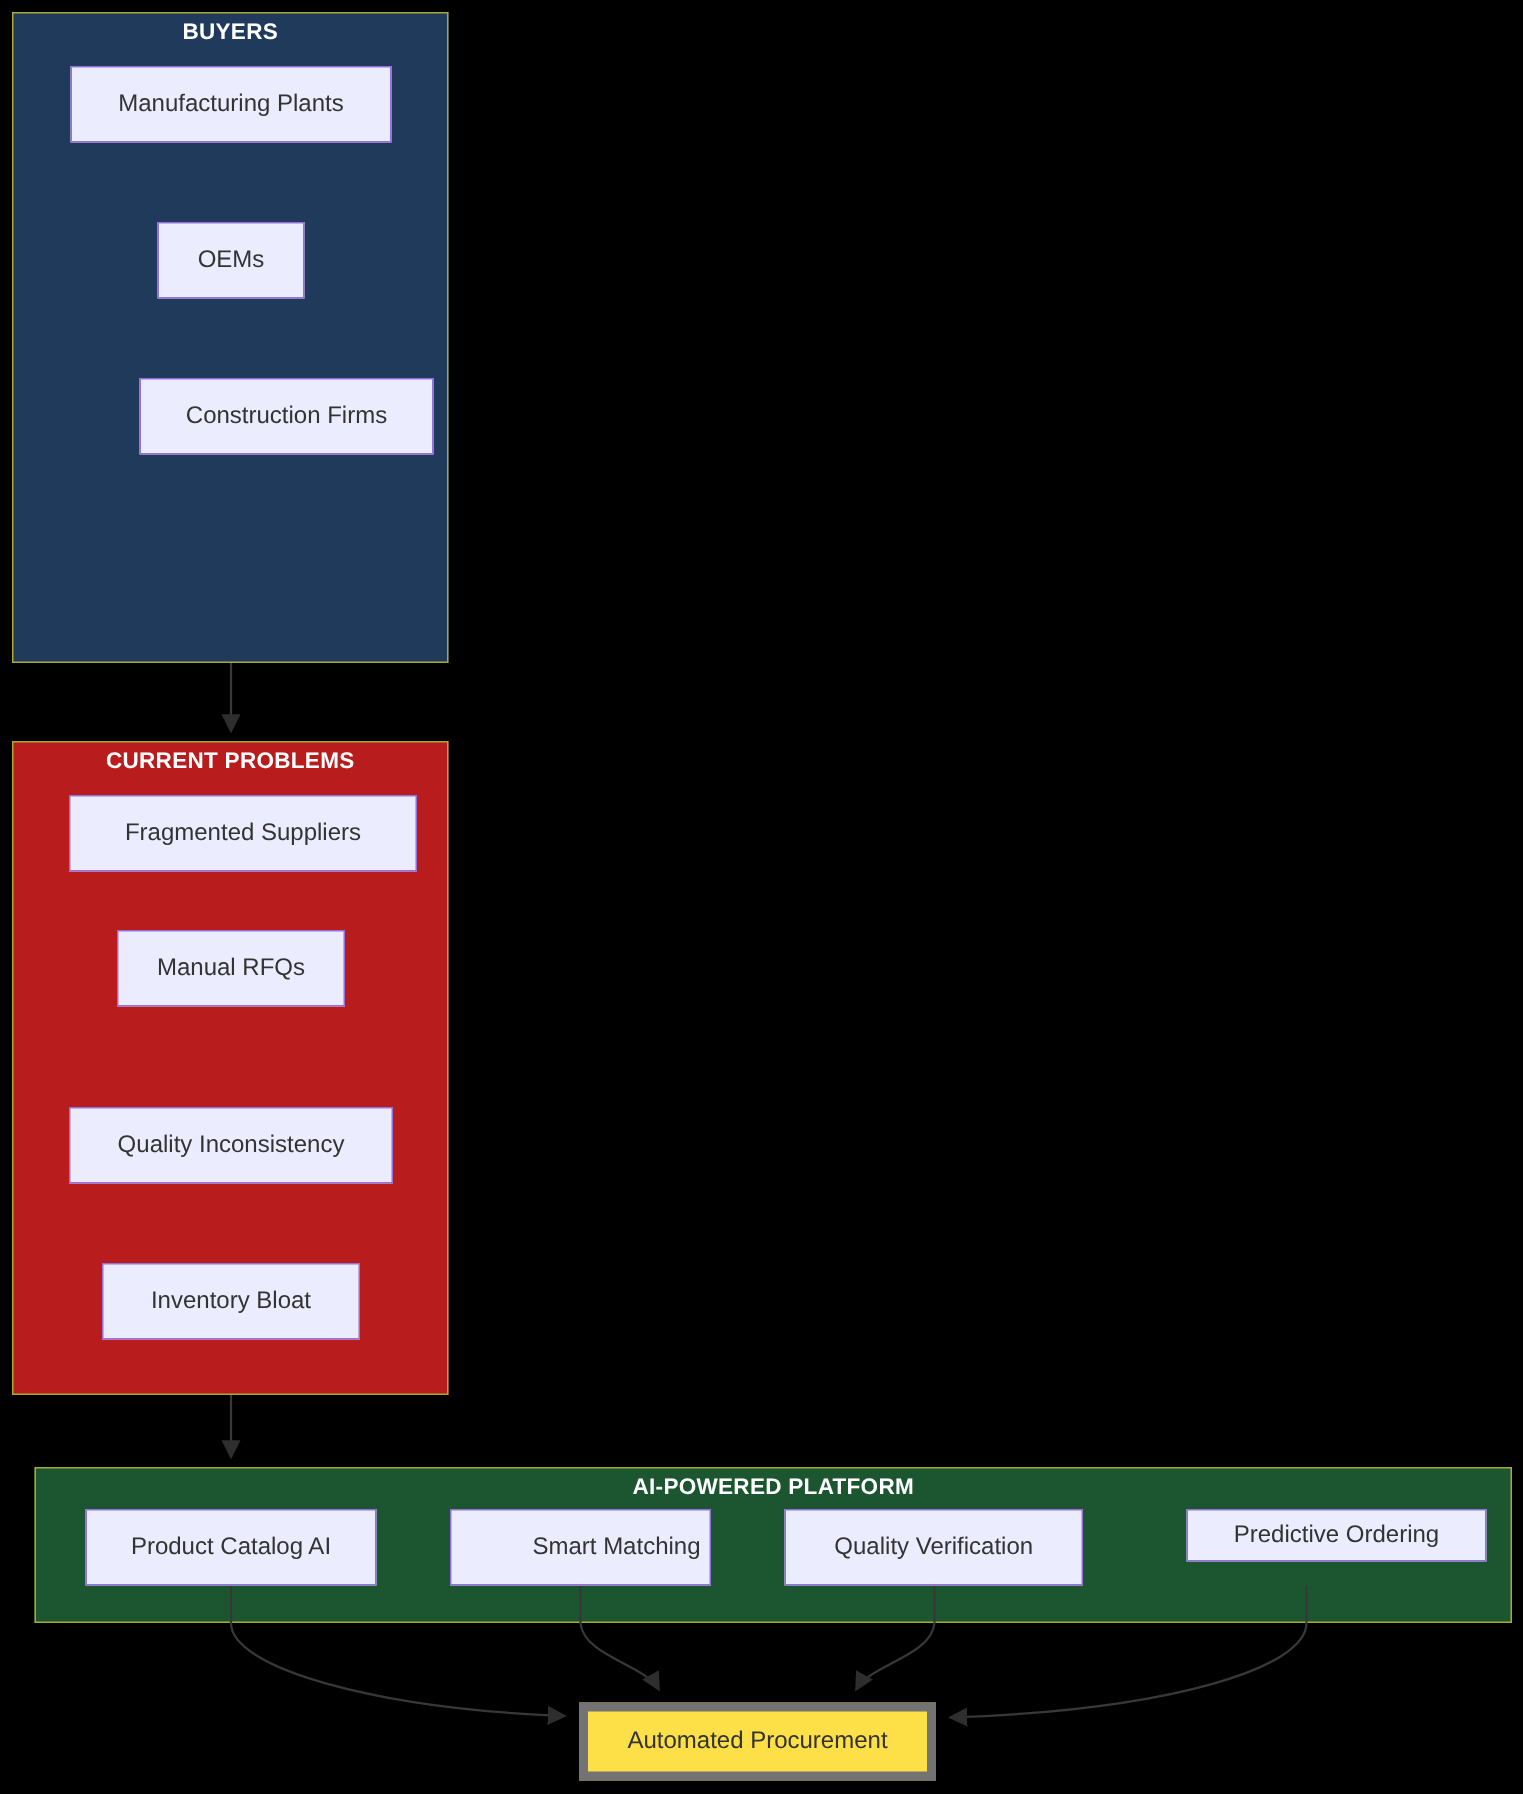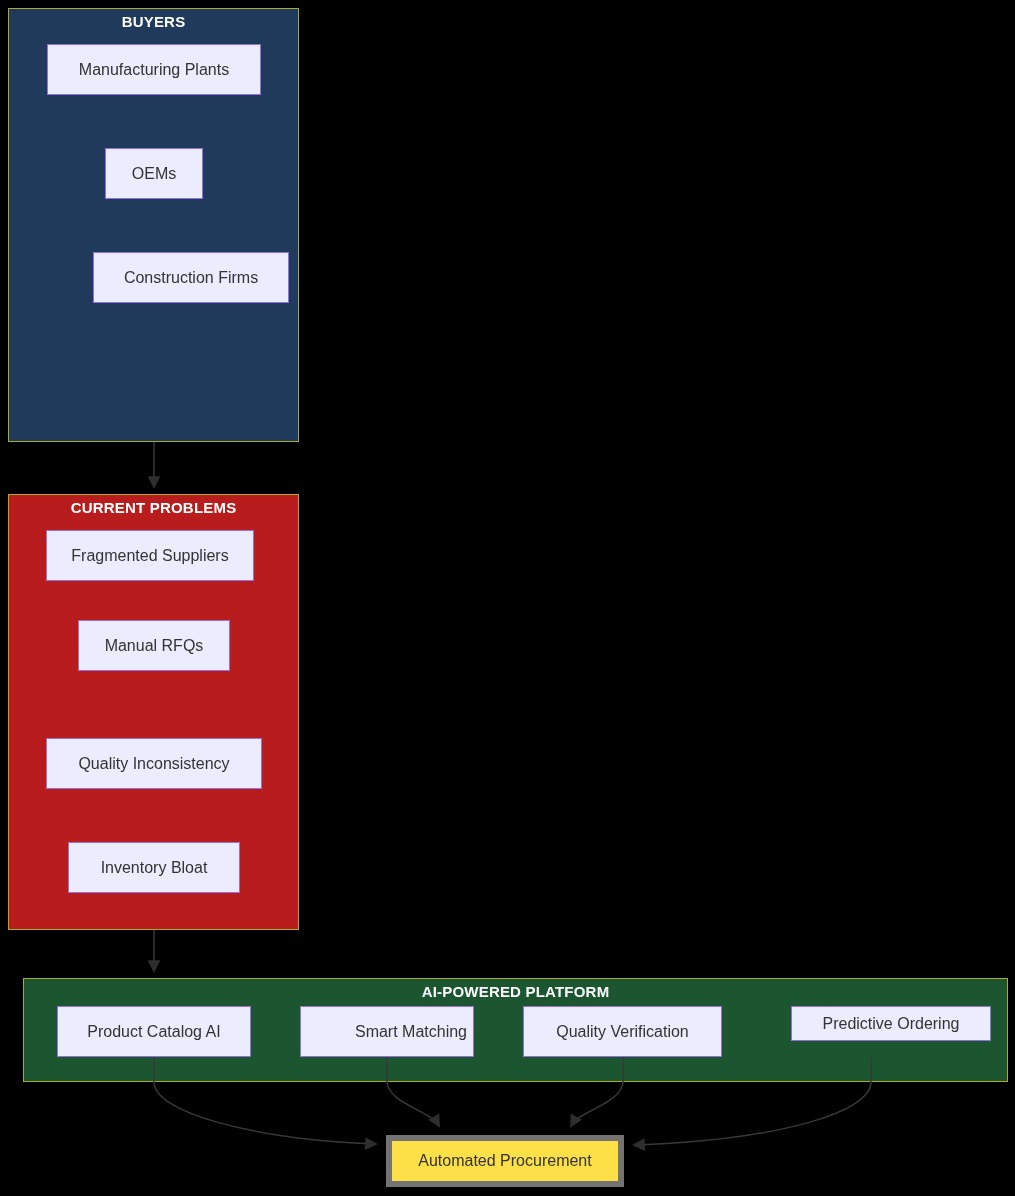--- a/index.html
+++ b/index.html
@@ -73,21 +73,21 @@
   <div class="node" style="left:105px; top:148px; width:98px; height:51px;">
     <span>OEMs</span>
   </div>
   <div class="node" style="left:56px; top:252px; width:196px; height:51px;margin-left:37px;">
     <span>Construction Firms</span>
   </div>
 
   <div class="cluster cluster-problems">
     <div class="cluster-title">CURRENT PROBLEMS</div>
   </div>
-  <div class="node" style="left:46px; top:530px; width:208px; height:51px;">
+  <div class="node" style="left:46px; top:530px; width:232px; height:51px;">
     <span>Fragmented Suppliers</span>
   </div>
   <div class="node" style="left:78px; top:620px; width:152px; height:51px;">
     <span>Manual RFQs</span>
   </div>
   <div class="node" style="left:46px; top:738px; width:216px; height:51px;">
     <span>Quality Inconsistency</span>
   </div>
   <div class="node" style="left:68px; top:842px; width:172px; height:51px;">
     <span>Inventory Bloat</span>

